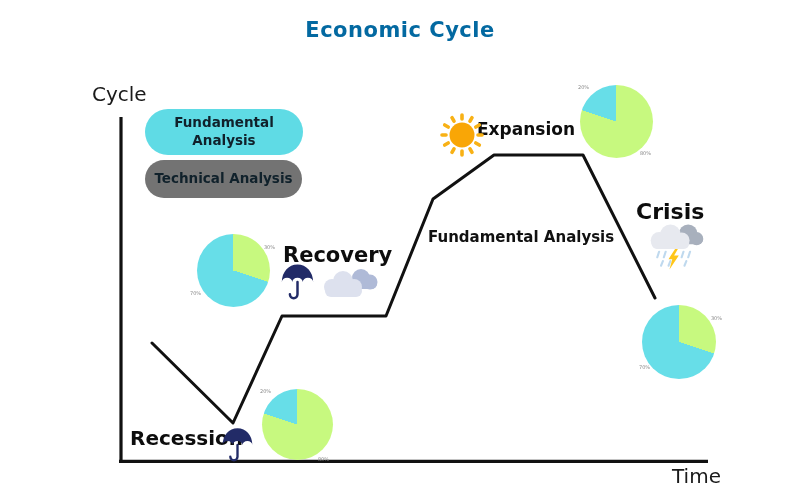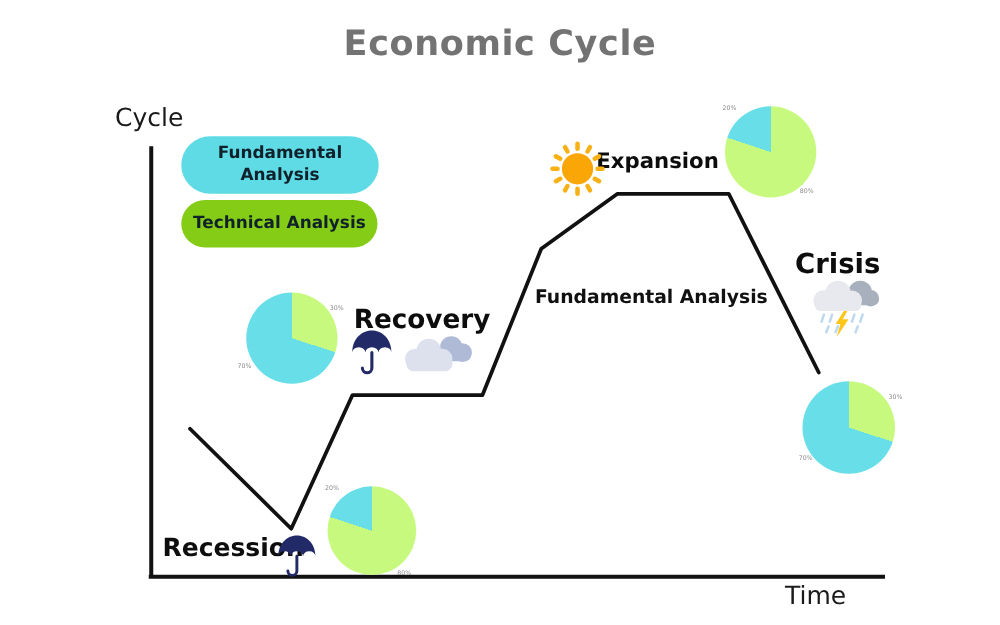--- a/index.html
+++ b/index.html
@@ -4,25 +4,25 @@
 <style>
   * { margin:0; padding:0; box-sizing:border-box; }
   html,body { background:#ffffff; }
   body { font-family:"DejaVu Sans","Liberation Sans",sans-serif; }
   .canvas {
     position:relative; width:800px; height:500px; background:#ffffff;
     overflow:hidden;
   }
   .title {
     position:absolute; top:18px; left:0; right:0; text-align:center;
-    font-size:28px; font-weight:bold; color:#737373; letter-spacing:.5px;
+    font-size:21px; font-weight:bold; color:#0369a1; letter-spacing:.5px;
   }
   .axis-label { position:absolute; font-size:20px; font-weight:400; color:#1a1a1a; }
   .axis-label.price { left:92px; top:82px; }
-  .axis-label.time  { left:628px; top:464px; }
+  .axis-label.time  { left:672px; top:464px; }
   svg.plot { position:absolute; left:0; top:0; }
   .pill {
     position:absolute; display:flex; align-items:center; justify-content:center;
     text-align:center; font-weight:bold; color:#10212b; line-height:1.3;
   }
   .pill-fa { left:145px; top:109px; width:158px; height:46px; border-radius:23px; font-size:13.5px; }
   .pill-fa span { width:115px; }
   .pill-ta { left:145px; top:160px; width:157px; height:38px; border-radius:19px; font-size:13.5px; }
   .phase { position:absolute; font-weight:bold; color:#0d0d0d; }
   .phase.recession { left:130px; top:426px; font-size:20px; }
@@ -63,21 +63,21 @@
 
   <svg class="plot" width="800" height="500" viewBox="0 0 800 500">
     <line x1="121" y1="117" x2="121" y2="462" stroke="#111111" stroke-width="3.2"></line>
     <line x1="119" y1="461.4" x2="708" y2="461.4" stroke="#111111" stroke-width="3.2"></line>
     <polyline fill="none" stroke="#111111" stroke-width="3" stroke-linejoin="round" stroke-linecap="round" points="152,343 233,423 282,316 386,316 433,199 494,155 583,155 655,298"></polyline>
   </svg>
 
   <div class="pill pill-fa" style="background: rgb(95, 219, 229);">
     <span>Fundamental Analysis</span>
   </div>
-  <div class="pill pill-ta" style="background: #84cc16;">
+  <div class="pill pill-ta" style="background: #737373;">
     <span>Technical Analysis</span>
   </div>
 
   <div class="phase recession">Recession</div>
   <div class="phase expansion">Expansion</div>
   <div class="phase recovery">Recovery</div>
   <div class="phase crisis">Crisis</div>
 
   <div class="mid-note">Fundamental Analysis</div>
 

